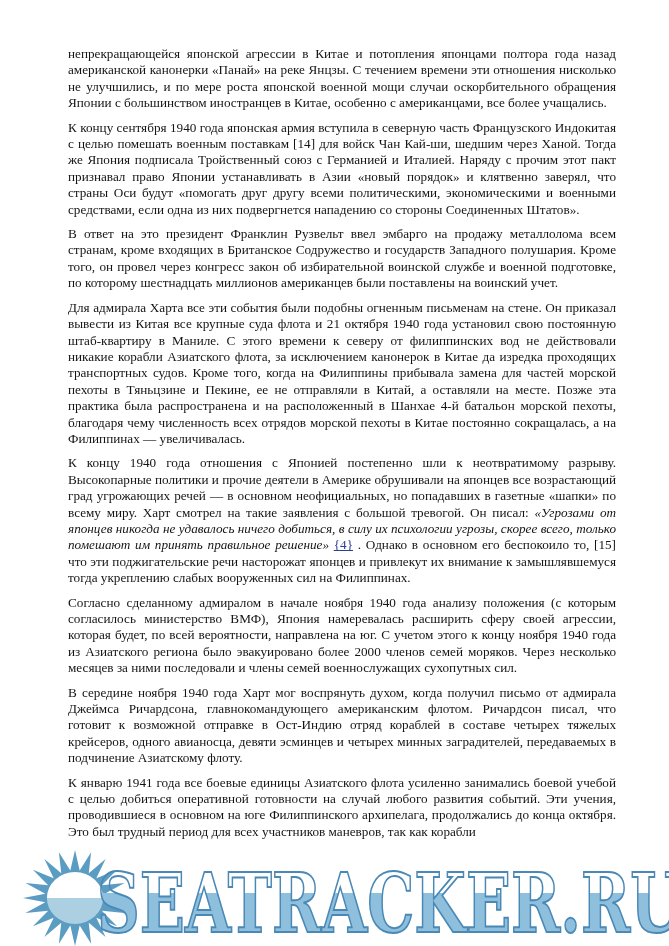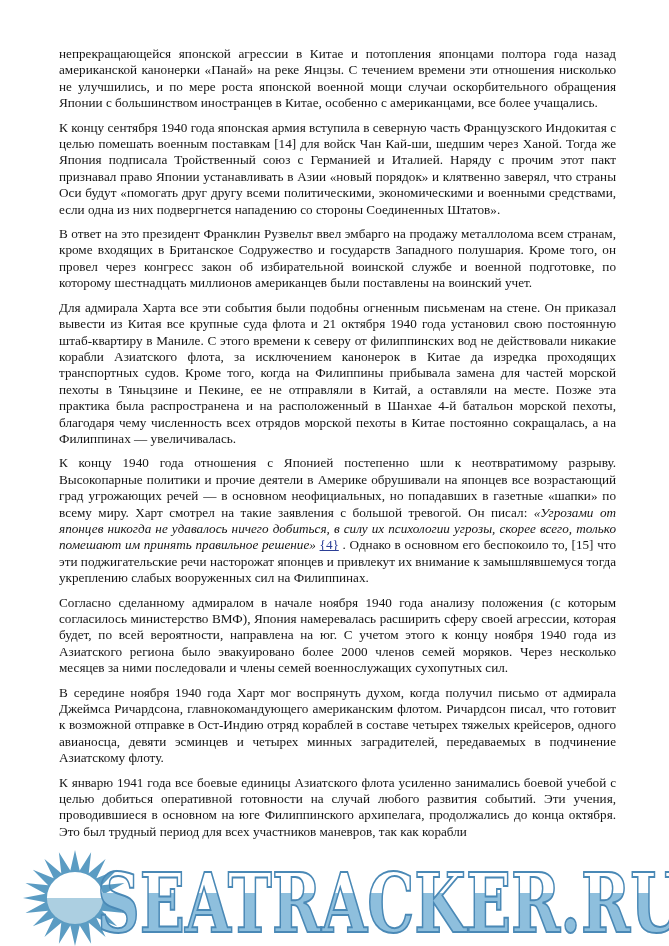--- a/index.html
+++ b/index.html
@@ -11,21 +11,21 @@
     overflow: hidden;
     font-family: "Liberation Serif", "DejaVu Serif", serif;
   }
   .text-column {
     position: absolute;
     left: 55px;
     top: 46px;
     width: 561px;
   }
   .text-column p {
-    margin: 0 0 8px 4px;
+    margin: 0 0 8px 13px;
     font-size: 13.2px;
     line-height: 16.4px;
     color: #141414;
     text-align: justify;
   }
   .seg-italic { font-style: italic; }
   .seg-link {
     text-decoration: underline;
     cursor: pointer;
   }

